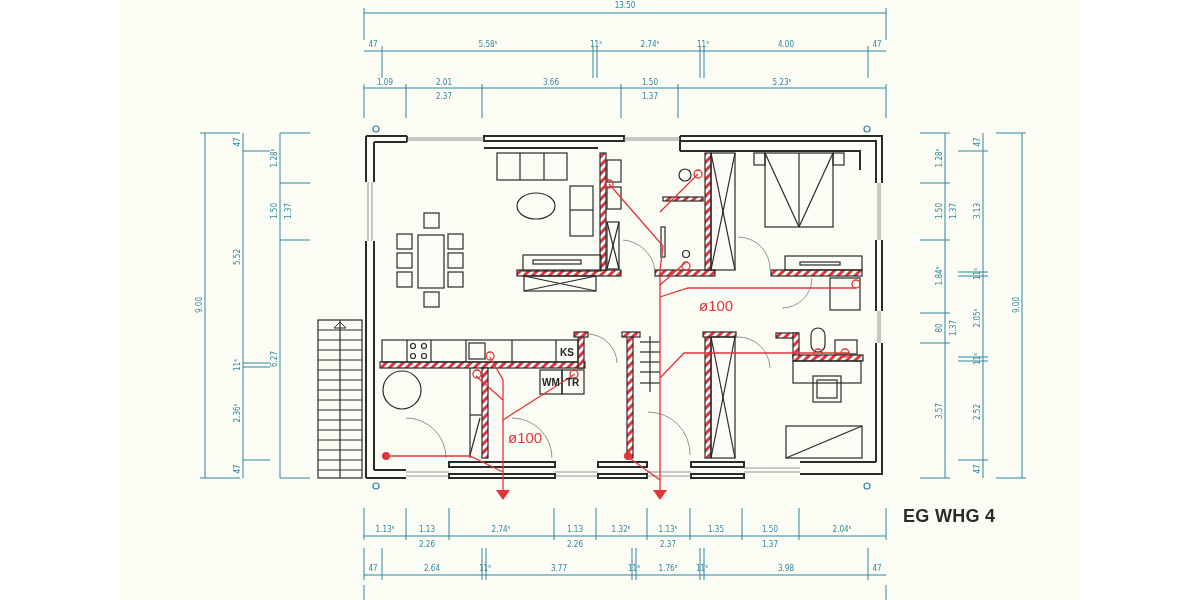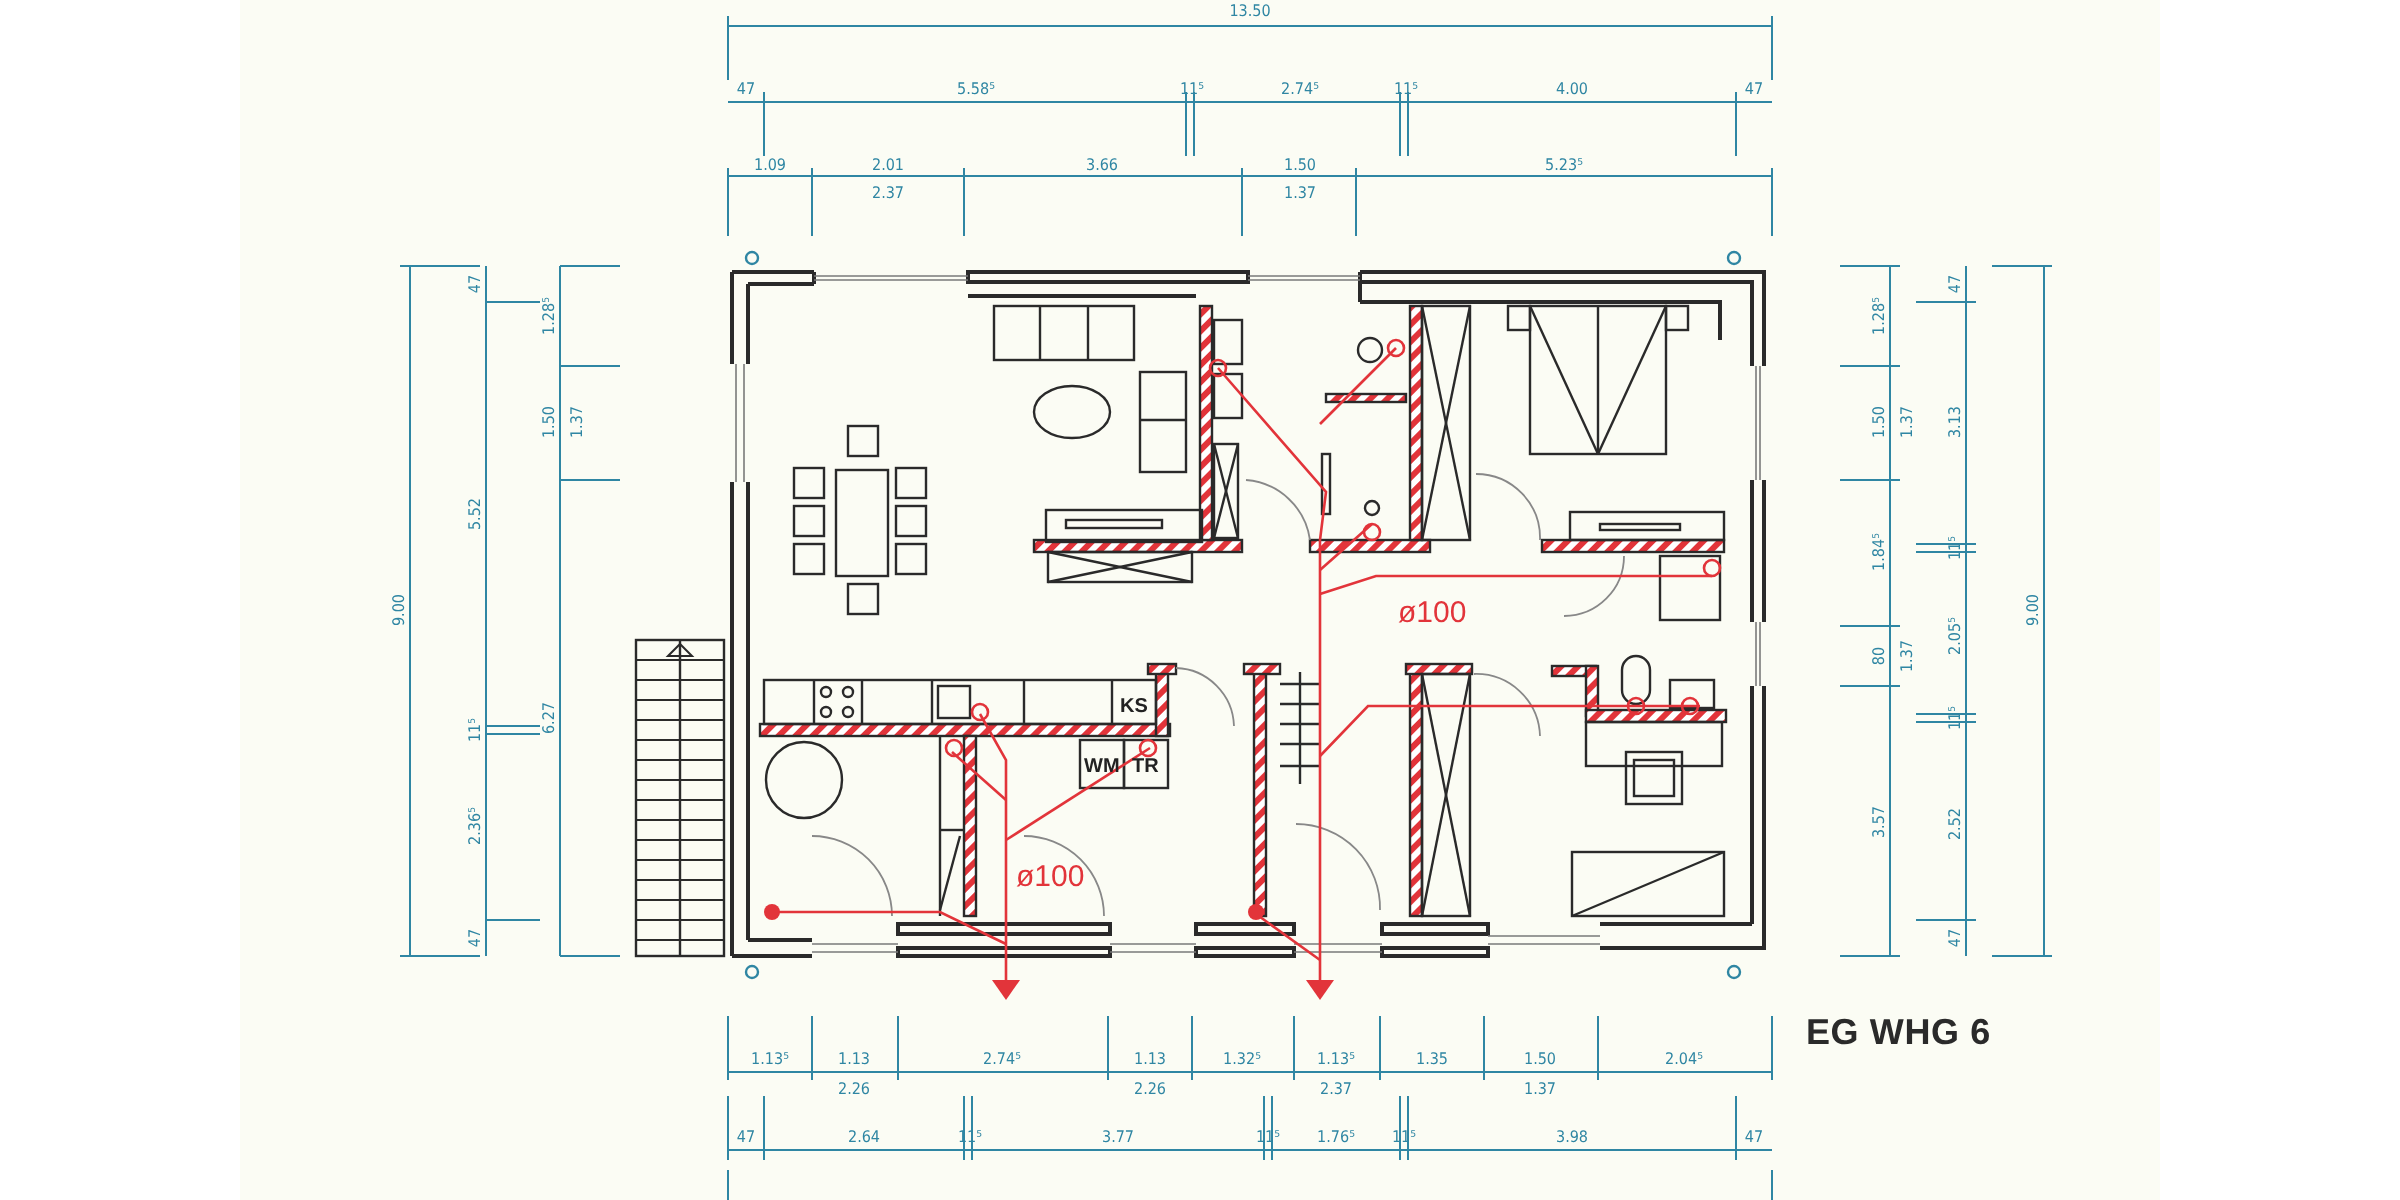--- a/index.html
+++ b/index.html
@@ -396,13 +396,13 @@
     <polygon points="653,490 667,490 660,500"></polygon>
   </g>
 
   <text class="pipe-text" x="699" y="311">ø100</text>
   <text class="pipe-text" x="508" y="443">ø100</text>
   <text class="label-small" x="560" y="356">KS</text>
   <text class="label-small" x="542" y="386" font-size="9">WM</text>
   <text class="label-small" x="566" y="386" font-size="9">TR</text>
 </svg>
 
-<div class="title">EG WHG 6</div>
+<div class="title">EG WHG 4</div>
 
 </body></html>

